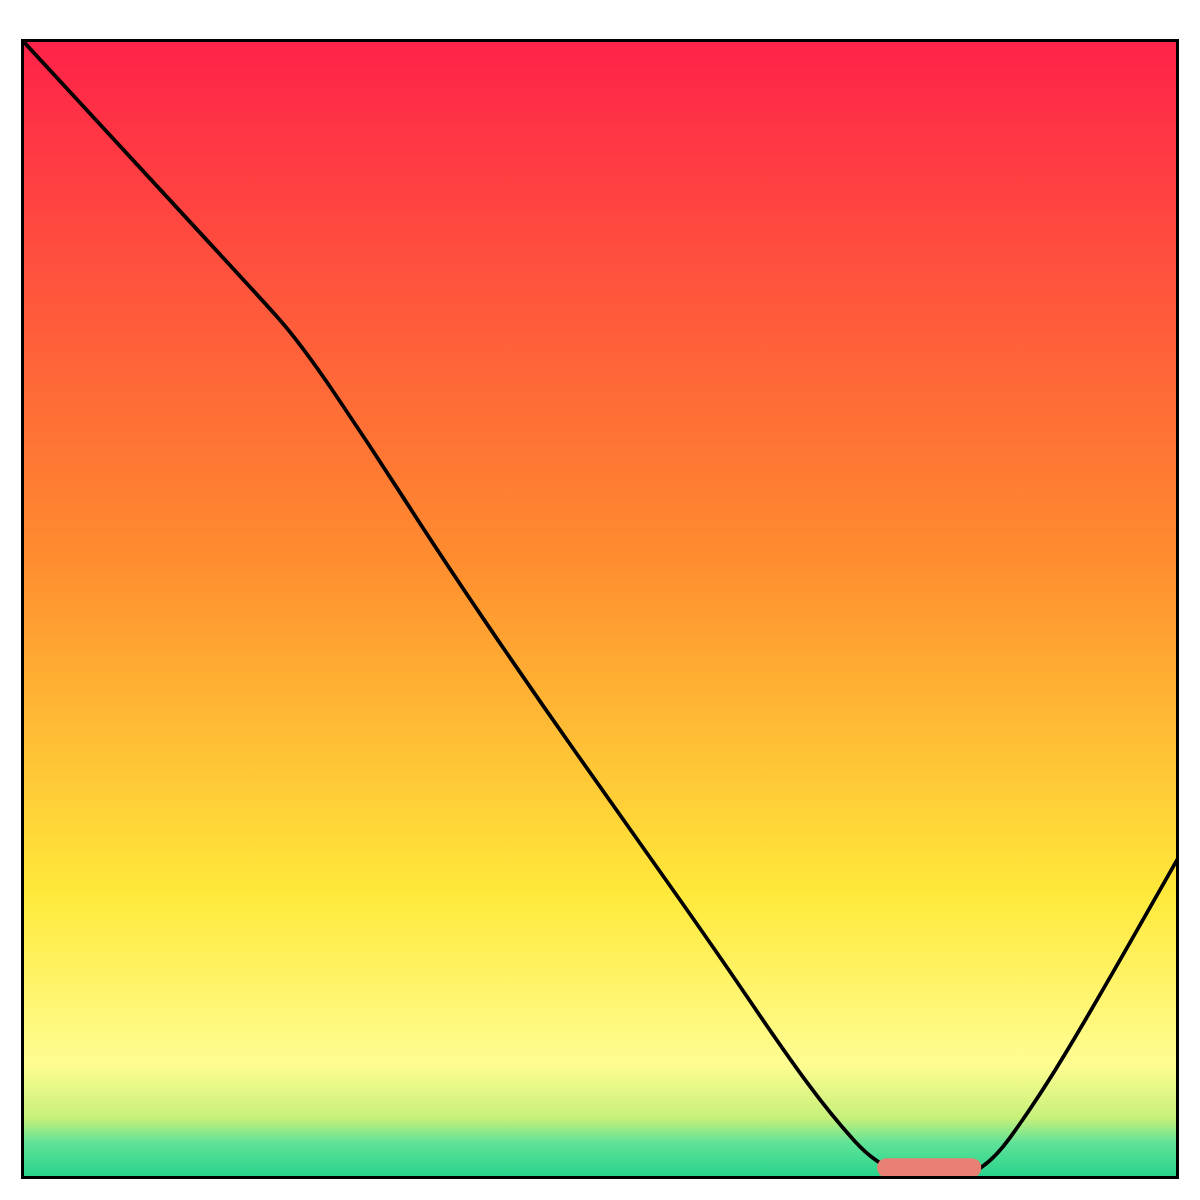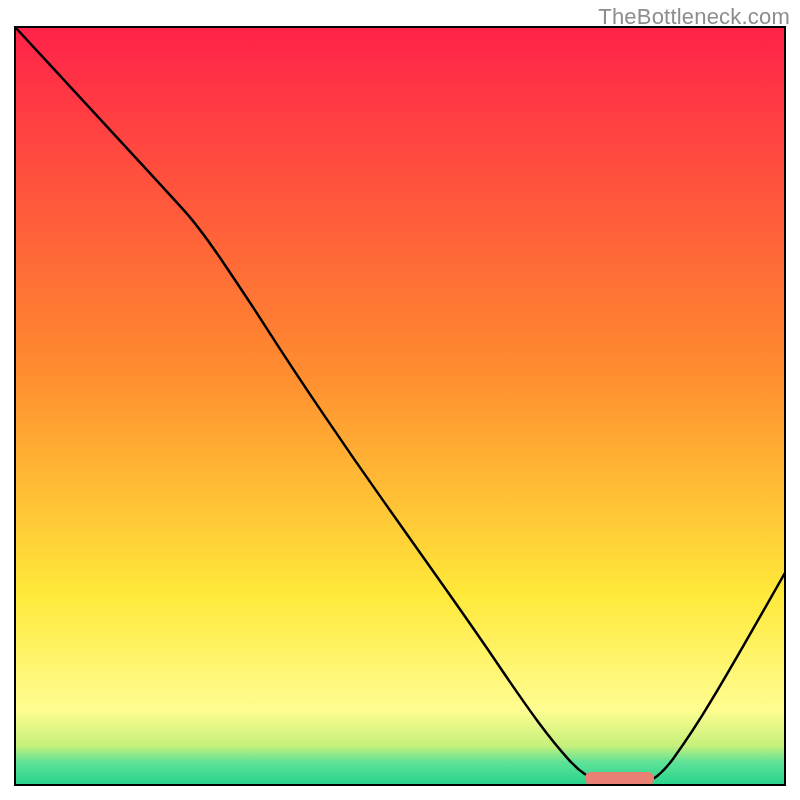--- a/index.html
+++ b/index.html
@@ -26,21 +26,20 @@
     letter-spacing: 0.2px;
   }
   svg {
     display: block;
   }
 </style>
 </head>
 <body>
 
 <div class="wrap">
-  <div class="watermark">TheBottleneck.com</div>
   <svg width="800" height="800" viewBox="0 0 800 800">
     <defs>
       <linearGradient id="bg-grad" x1="0" y1="0" x2="0" y2="1">
 
       <stop offset="0.00%" stop-color="#ff2249"></stop>
           <stop offset="45.00%" stop-color="#ff8b2f"></stop>
           <stop offset="75.00%" stop-color="#ffe93a"></stop>
           <stop offset="90.00%" stop-color="#fffd92"></stop>
           <stop offset="94.80%" stop-color="#c6f07a"></stop>
           <stop offset="97.00%" stop-color="#5ee298"></stop>

